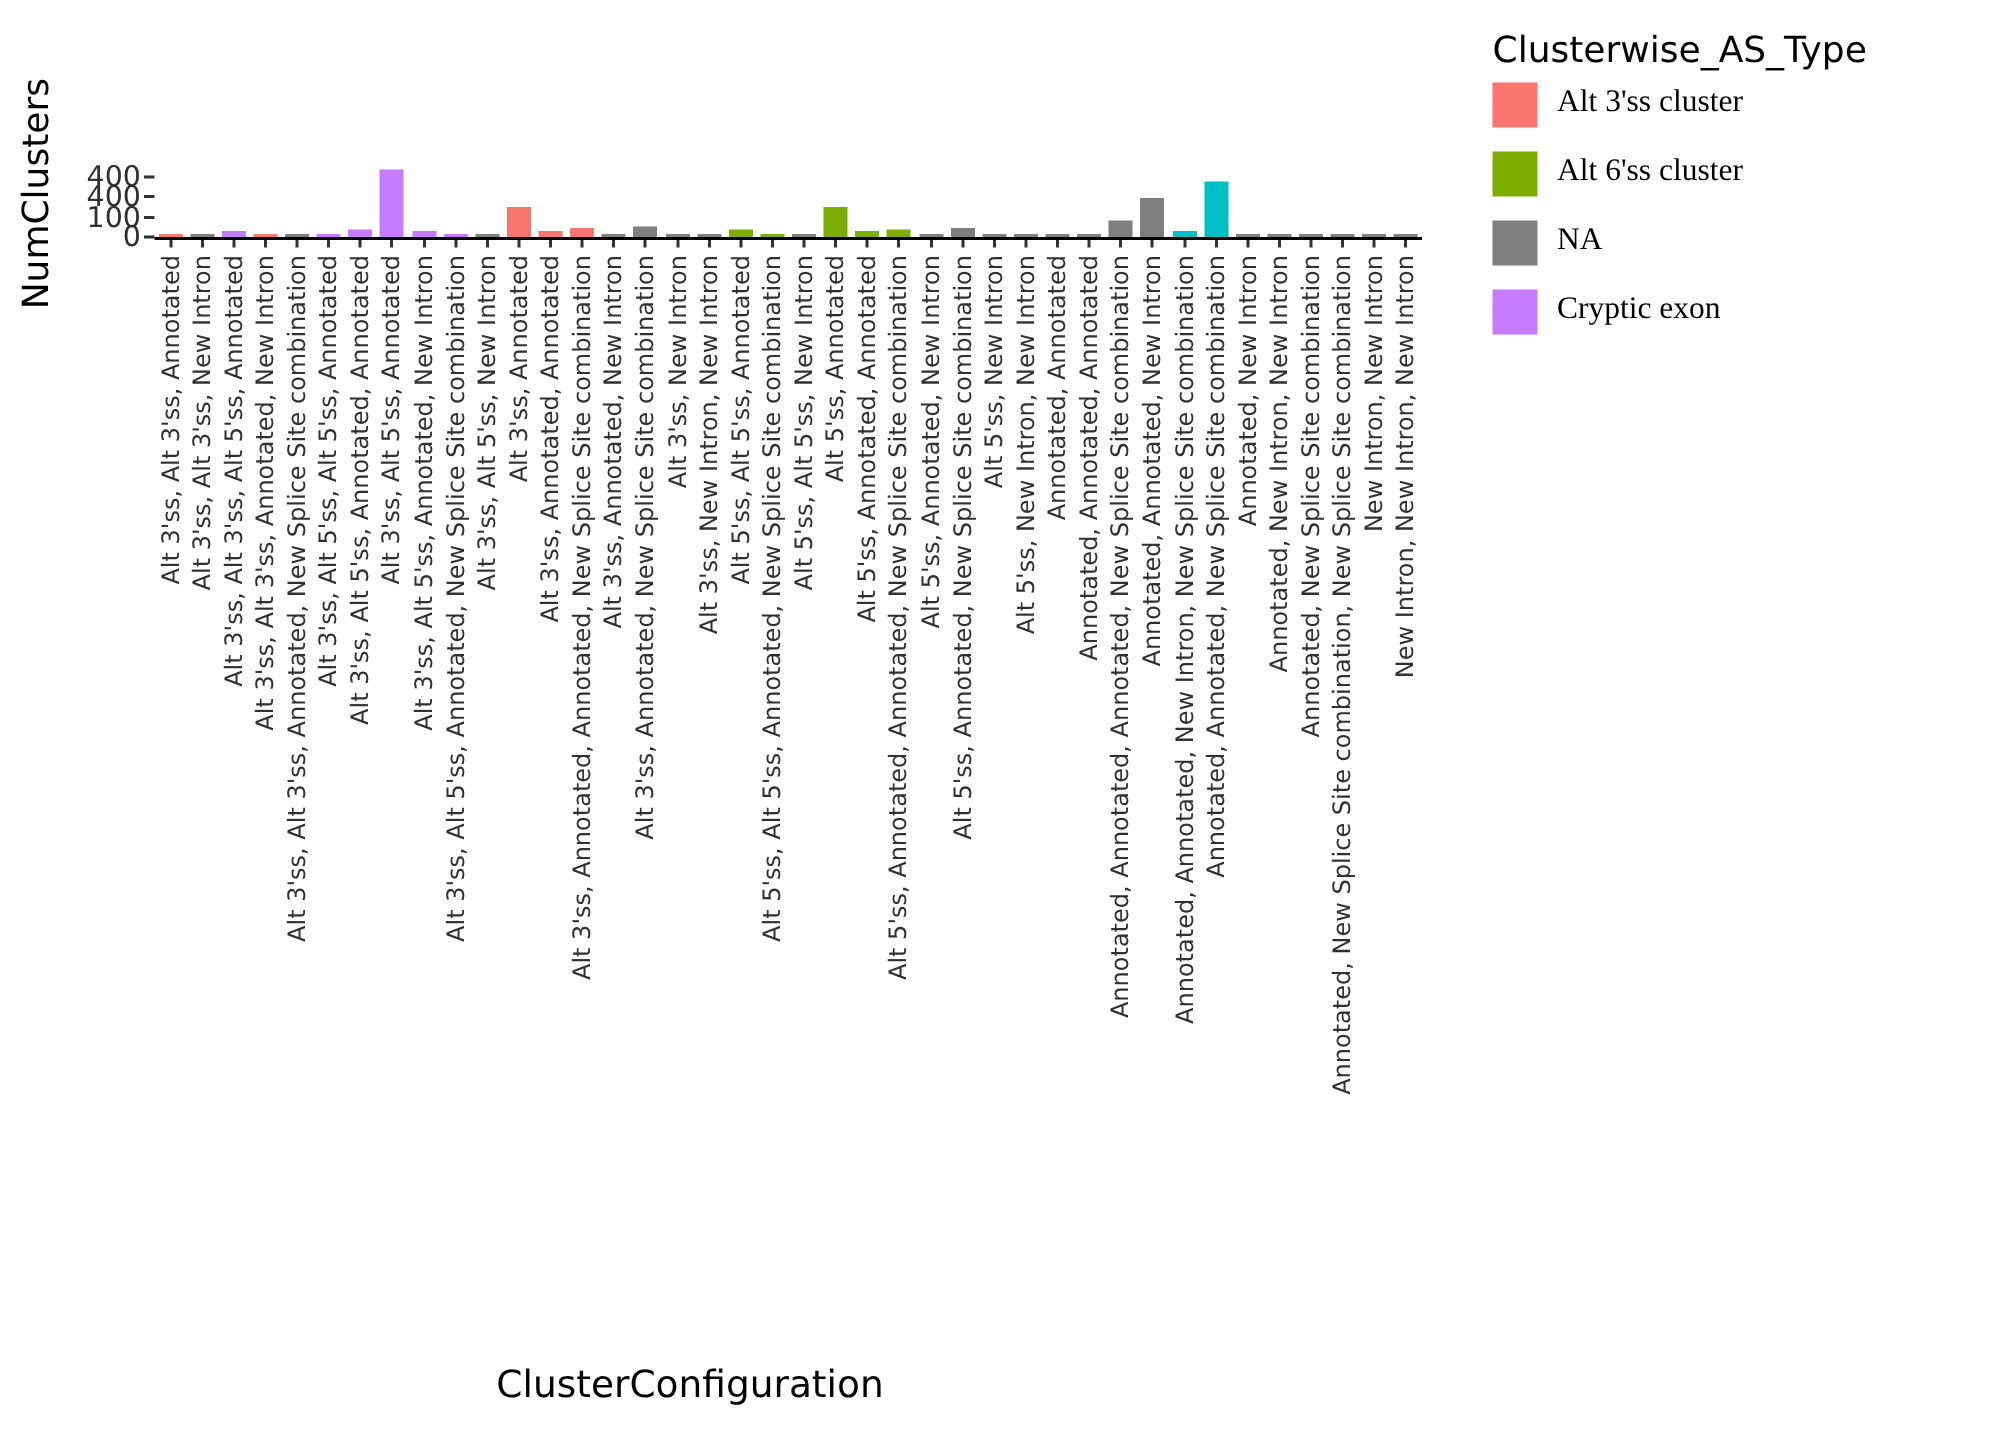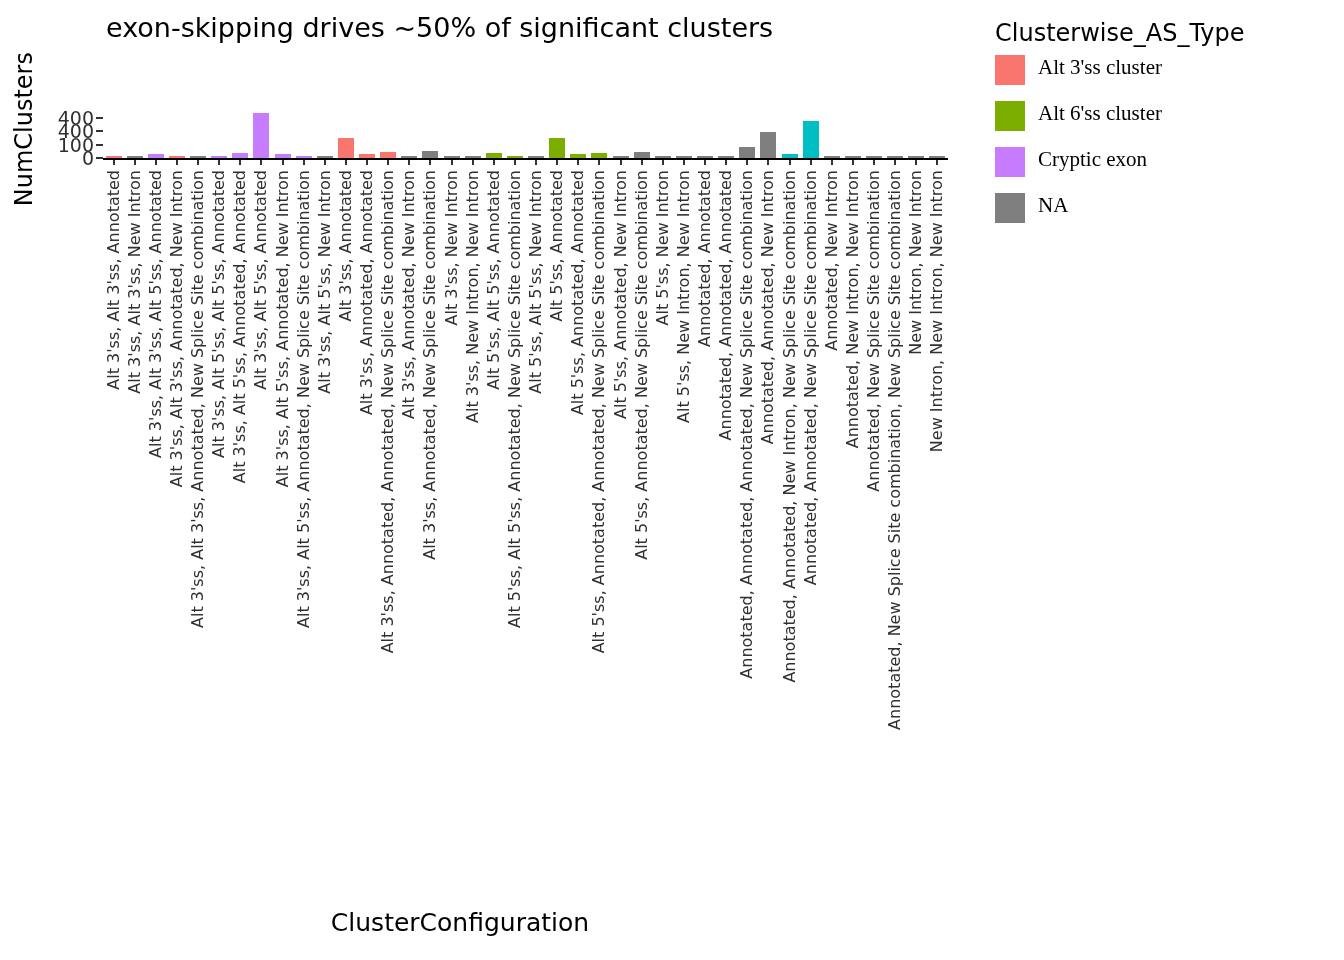--- a/index.html
+++ b/index.html
@@ -43,21 +43,20 @@
   .legend-title{font-size:24px;margin-bottom:8px;white-space:nowrap;}
   .legend-row{display:flex;align-items:flex-start;height:46px;font-family:Liberation Serif, serif;}
   .legend-swatch{width:30px;height:30px;margin-right:13px;flex:0 0 auto;}
   .legend-label{font-size:21px;white-space:nowrap;}
 </style>
 </head>
 <body>
 
 <div class="figure">
 
-  <div class="chart-title">exon-skipping drives ~50% of significant clusters</div>
 
   <div class="y-axis-title">NumClusters</div>
 
 
   <div class="plot-panel">
       <div class="bar" title="Alt 3'ss, Alt 3'ss, Annotated" style="left: 2.5625px; width: 16px; height: 2px; background: rgb(248, 118, 109);"></div>
       <div class="bar" title="Alt 3'ss, Alt 3'ss, New Intron" style="left: 23.6875px; width: 16px; height: 2px; background: rgb(127, 127, 127);"></div>
       <div class="bar" title="Alt 3'ss, Alt 3'ss, Alt 5'ss, Annotated" style="left: 44.8125px; width: 16px; height: 4.05px; background: rgb(199, 124, 255);"></div>
       <div class="bar" title="Alt 3'ss, Alt 3'ss, Annotated, New Intron" style="left: 65.9375px; width: 16px; height: 2px; background: rgb(248, 118, 109);"></div>
       <div class="bar" title="Alt 3'ss, Alt 3'ss, Annotated, New Splice Site combination" style="left: 87.0625px; width: 16px; height: 2px; background: rgb(127, 127, 127);"></div>
@@ -197,22 +196,22 @@
     <div class="legend-title">Clusterwise_AS_Type</div>
     <div class="legend-row">
       <span class="legend-swatch" style="background: rgb(248, 118, 109);"></span>
       <span class="legend-label">Alt 3'ss cluster</span>
     </div>
     <div class="legend-row">
       <span class="legend-swatch" style="background: rgb(124, 174, 0);"></span>
       <span class="legend-label">Alt 6'ss cluster</span>
     </div>
     <div class="legend-row">
+      <span class="legend-swatch" style="background: rgb(127, 127, 127);"></span>
+      <span class="legend-label">NA</span>
+    </div>
+    <div class="legend-row">
       <span class="legend-swatch" style="background: rgb(199, 124, 255);"></span>
       <span class="legend-label">Cryptic exon</span>
     </div>
-    <div class="legend-row">
-      <span class="legend-swatch" style="background: rgb(127, 127, 127);"></span>
-      <span class="legend-label">NA</span>
-    </div>
   </div>
 
 </div>
 
 </body></html>

